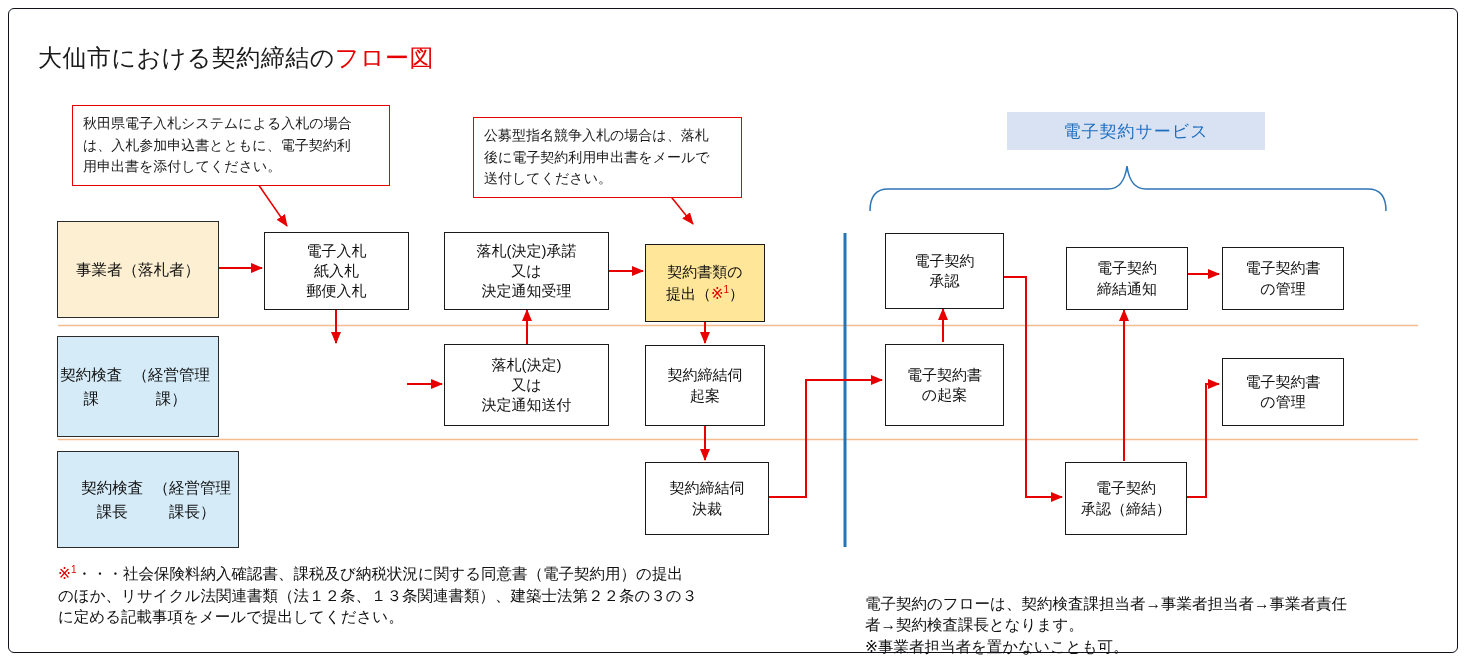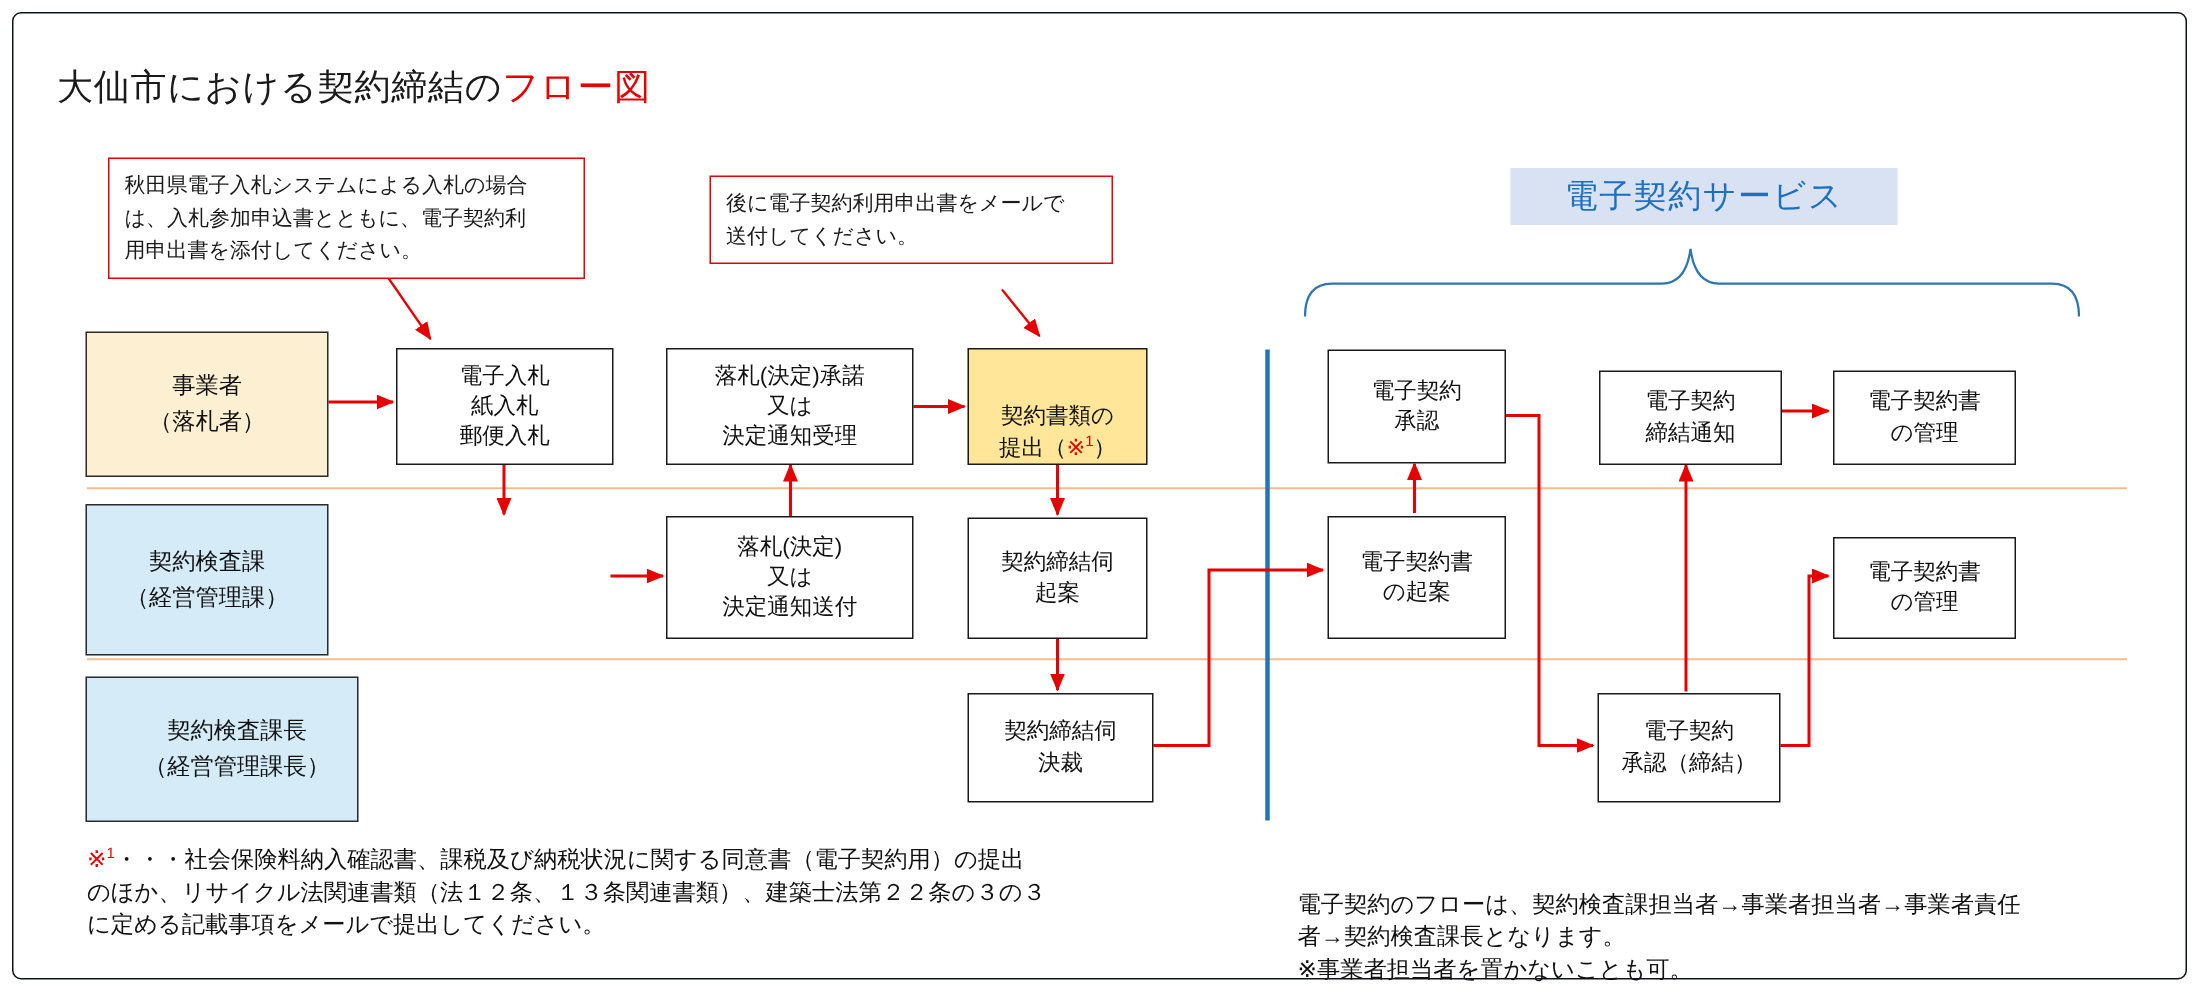--- a/index.html
+++ b/index.html
@@ -4,22 +4,22 @@
 <style>
   html,body{margin:0;padding:0;background:#ffffff;}
   body{font-family:"Liberation Sans","DejaVu Sans",sans-serif;}
   #canvas{position:relative;width:1466px;height:661px;background:#ffffff;overflow:hidden;}
   .frame{position:absolute;left:8px;top:8px;width:1448px;height:643px;border:1.5px solid #10131c;border-radius:6px;}
   .title{position:absolute;left:38px;top:42px;font-size:24px;color:#1a1a1a;letter-spacing:.5px;white-space:nowrap;}
   .title .hl{color:#e60000;}
   .callout{position:absolute;border:1px solid #e60000;background:#ffffff;color:#1a1a1a;
            font-size:14px;line-height:1.55;padding:7px 10px;}
   .svc{position:absolute;left:1007px;top:112px;width:258px;height:38px;background:#d9e2f3;
-       color:#1f6fbf;font-size:22px;display:flex;align-items:center;justify-content:center;letter-spacing:1px;}
-  .lanebox{position:absolute;width:160px;border:1px solid #2b2b2b;display:flex;flex-direction:column;
+       color:#1f6fbf;font-size:17px;display:flex;align-items:center;justify-content:center;letter-spacing:1px;}
+  .lanebox{position:absolute;width:160px;border:1px solid #2b2b2b;display:flex;flex-direction:row;
            align-items:center;justify-content:center;font-size:15.5px;line-height:1.5;color:#111;text-align:center;}
   .fbox{position:absolute;border:1.5px solid #1a1a1a;background:#ffffff;display:flex;flex-direction:column;
         align-items:center;justify-content:center;font-size:15px;line-height:1.35;color:#111;text-align:center;}
   .yellow{background:#ffe699;}
   .cream{background:#fcefd2;}
   .blue{background:#d6ebf8;}
   .mark{color:#e60000;}
   sup{font-size:10px;vertical-align:super;}
   .note{position:absolute;font-size:15.5px;line-height:1.38;color:#111;white-space:nowrap;}
   svg.layer{position:absolute;left:0;top:0;pointer-events:none;}
@@ -66,20 +66,21 @@
   <div class="title">
     <span>大仙市における契約締結の</span><span class="hl">フロー図</span>
   </div>
 
   <div class="callout" style="left:72px;top:105px;width:296px;">
     <div>秋田県電子入札システムによる入札の場合</div>
     <div>は、入札参加申込書とともに、電子契約利</div>
     <div>用申出書を添付してください。</div>
   </div>
   <div class="callout" style="left:473px;top:117px;width:247px;">
+    <div>公募型指名競争入札の場合は、落札</div>
     <div>後に電子契約利用申出書をメールで</div>
     <div>送付してください。</div>
   </div>
 
   <div class="svc">
     <span>電子契約サービス</span>
   </div>
 
   <div class="lanebox cream" style="left:57px;top:221px;height:95px;">
     <div>事業者</div>
@@ -97,21 +98,21 @@
   <div class="fbox" style="left:264px;top:232px;width:143px;height:76px;">
     <div>電子入札</div>
     <div>紙入札</div>
     <div>郵便入札</div>
   </div>
   <div class="fbox" style="left:444px;top:232px;width:163px;height:76px;">
     <div>落札(決定)承諾</div>
     <div>又は</div>
     <div>決定通知受理</div>
   </div>
-  <div class="fbox yellow" style="left:645px;top:232px;width:118px;height:76px;justify-content:flex-end;">
+  <div class="fbox yellow" style="left:645px;top:244px;width:118px;height:76px;">
     <div>契約書類の</div>
     <div>
       <span>提出（</span><span class="mark"><span>※</span><sup>1</sup></span><span>）</span>
     </div>
   </div>
 
   <div class="fbox" style="left:444px;top:344px;width:163px;height:80px;">
     <div>落札(決定)</div>
     <div>又は</div>
     <div>決定通知送付</div>

